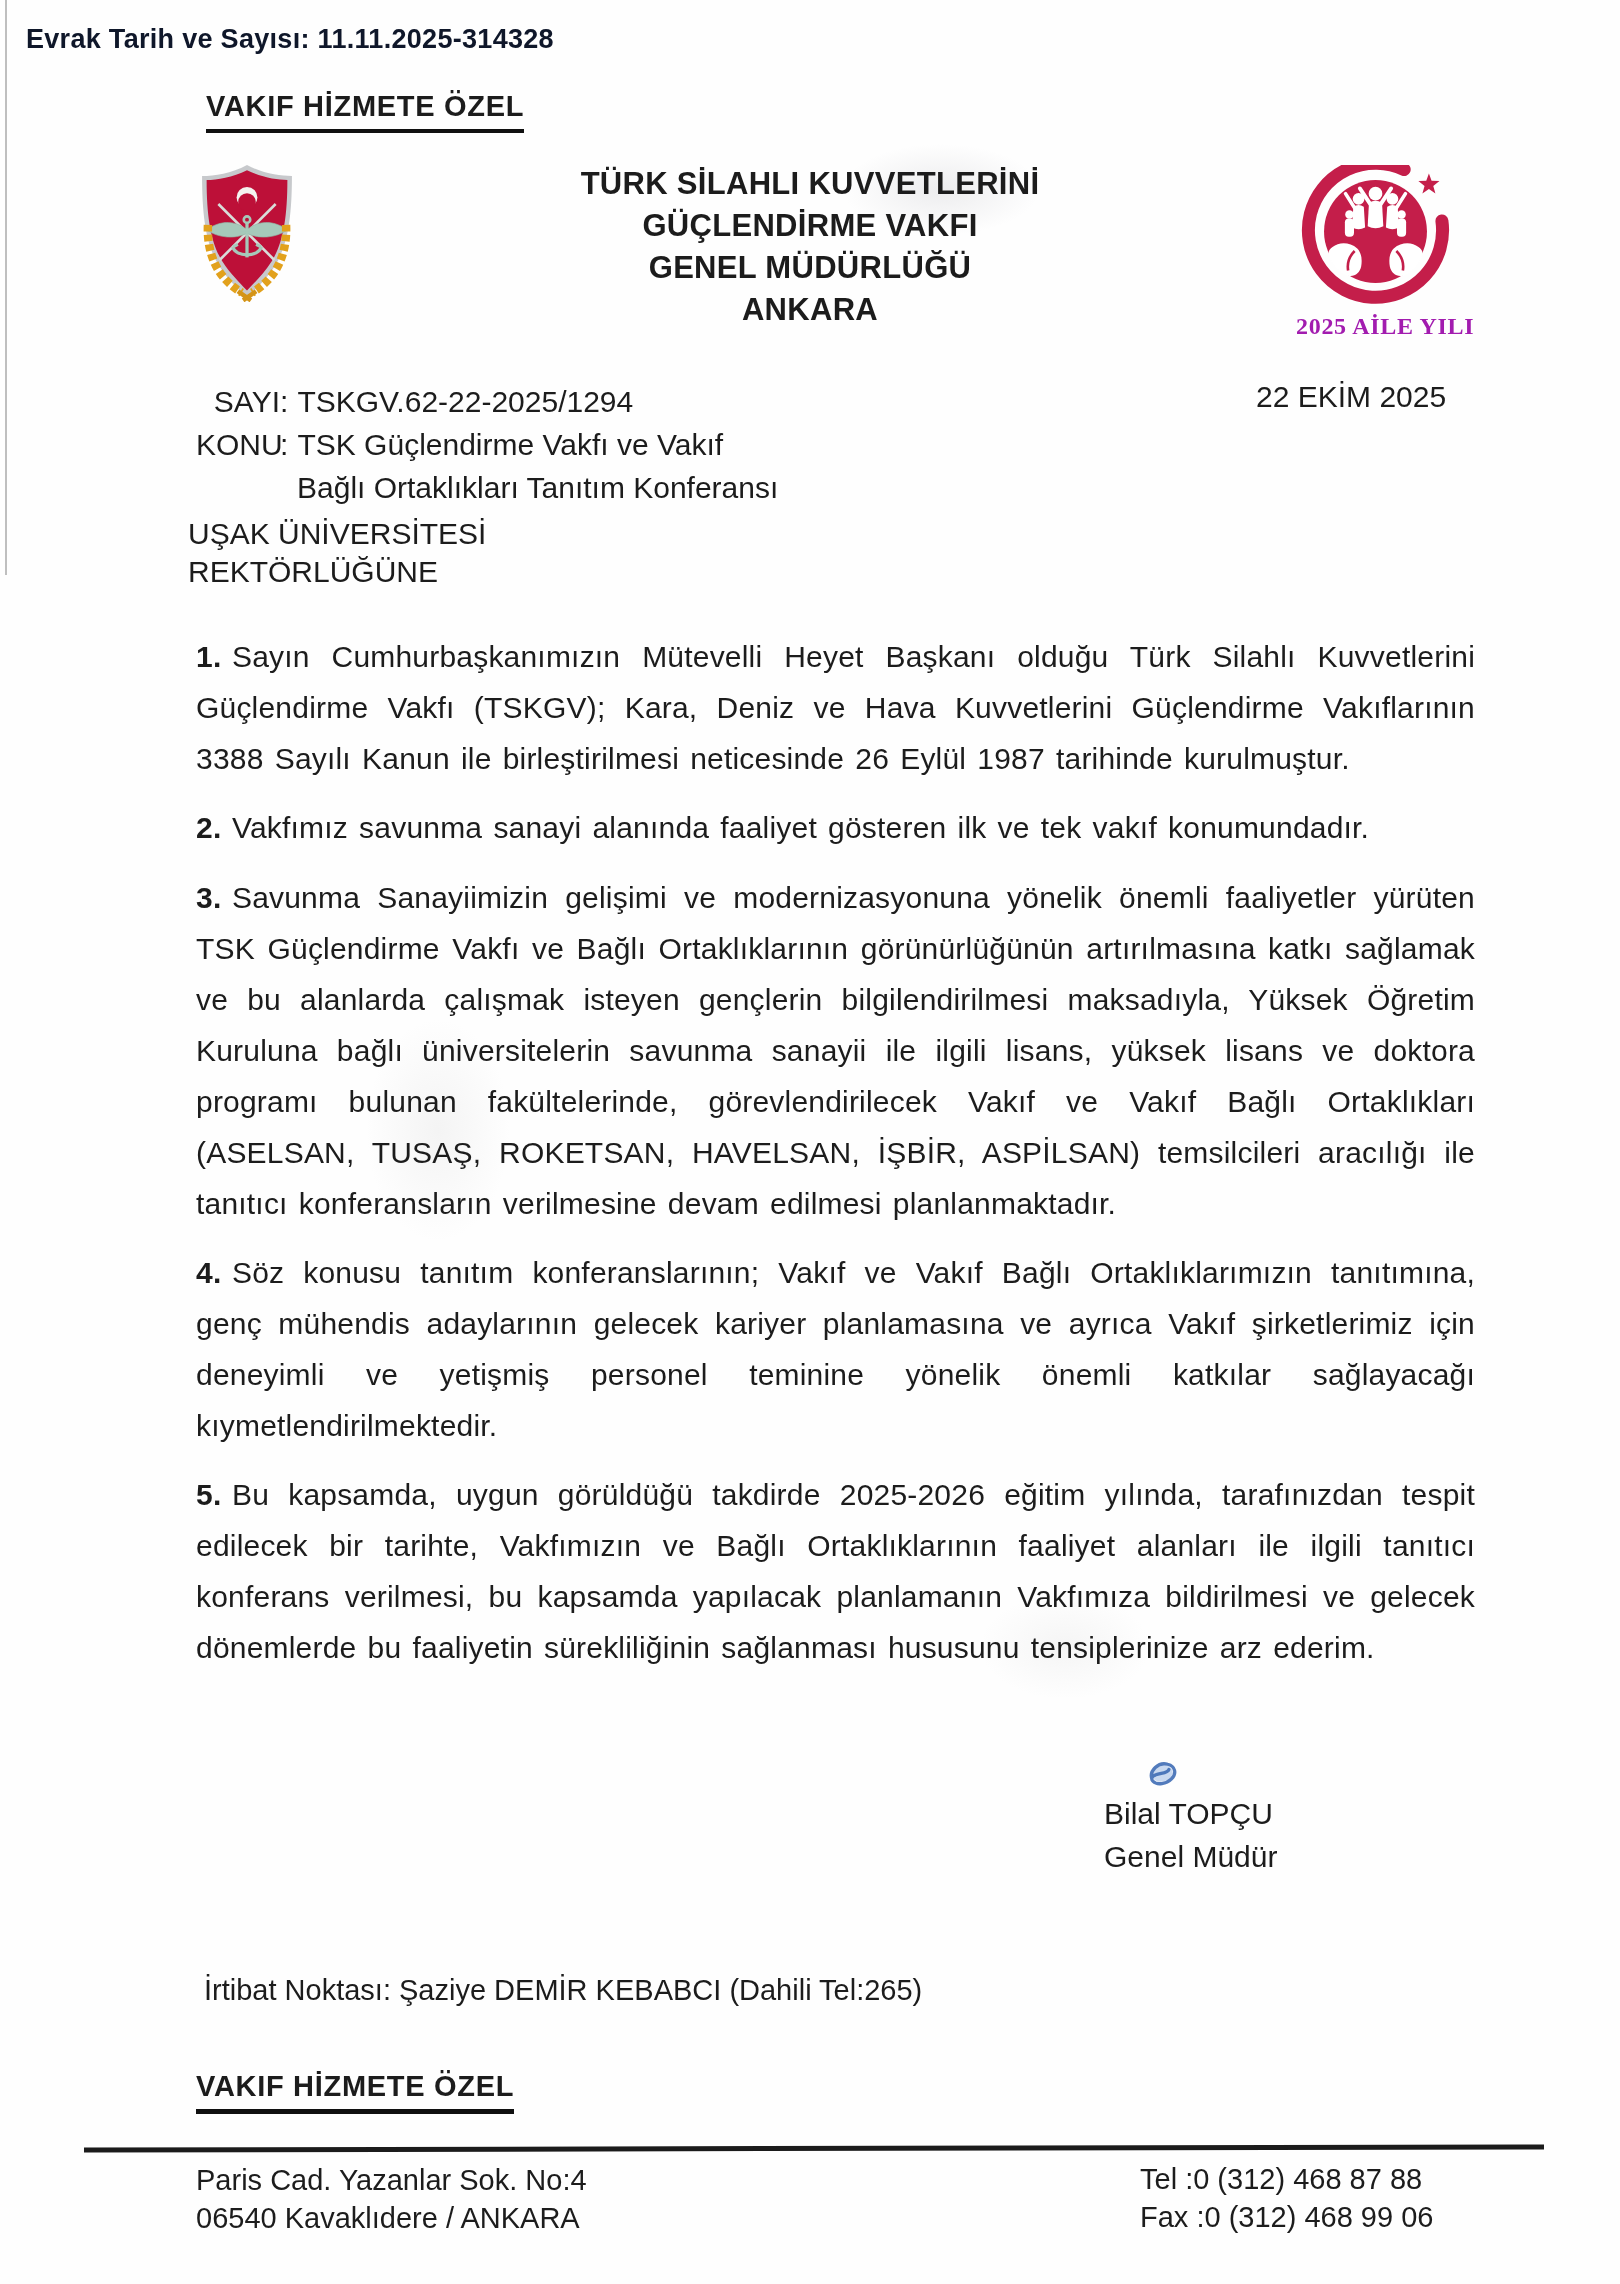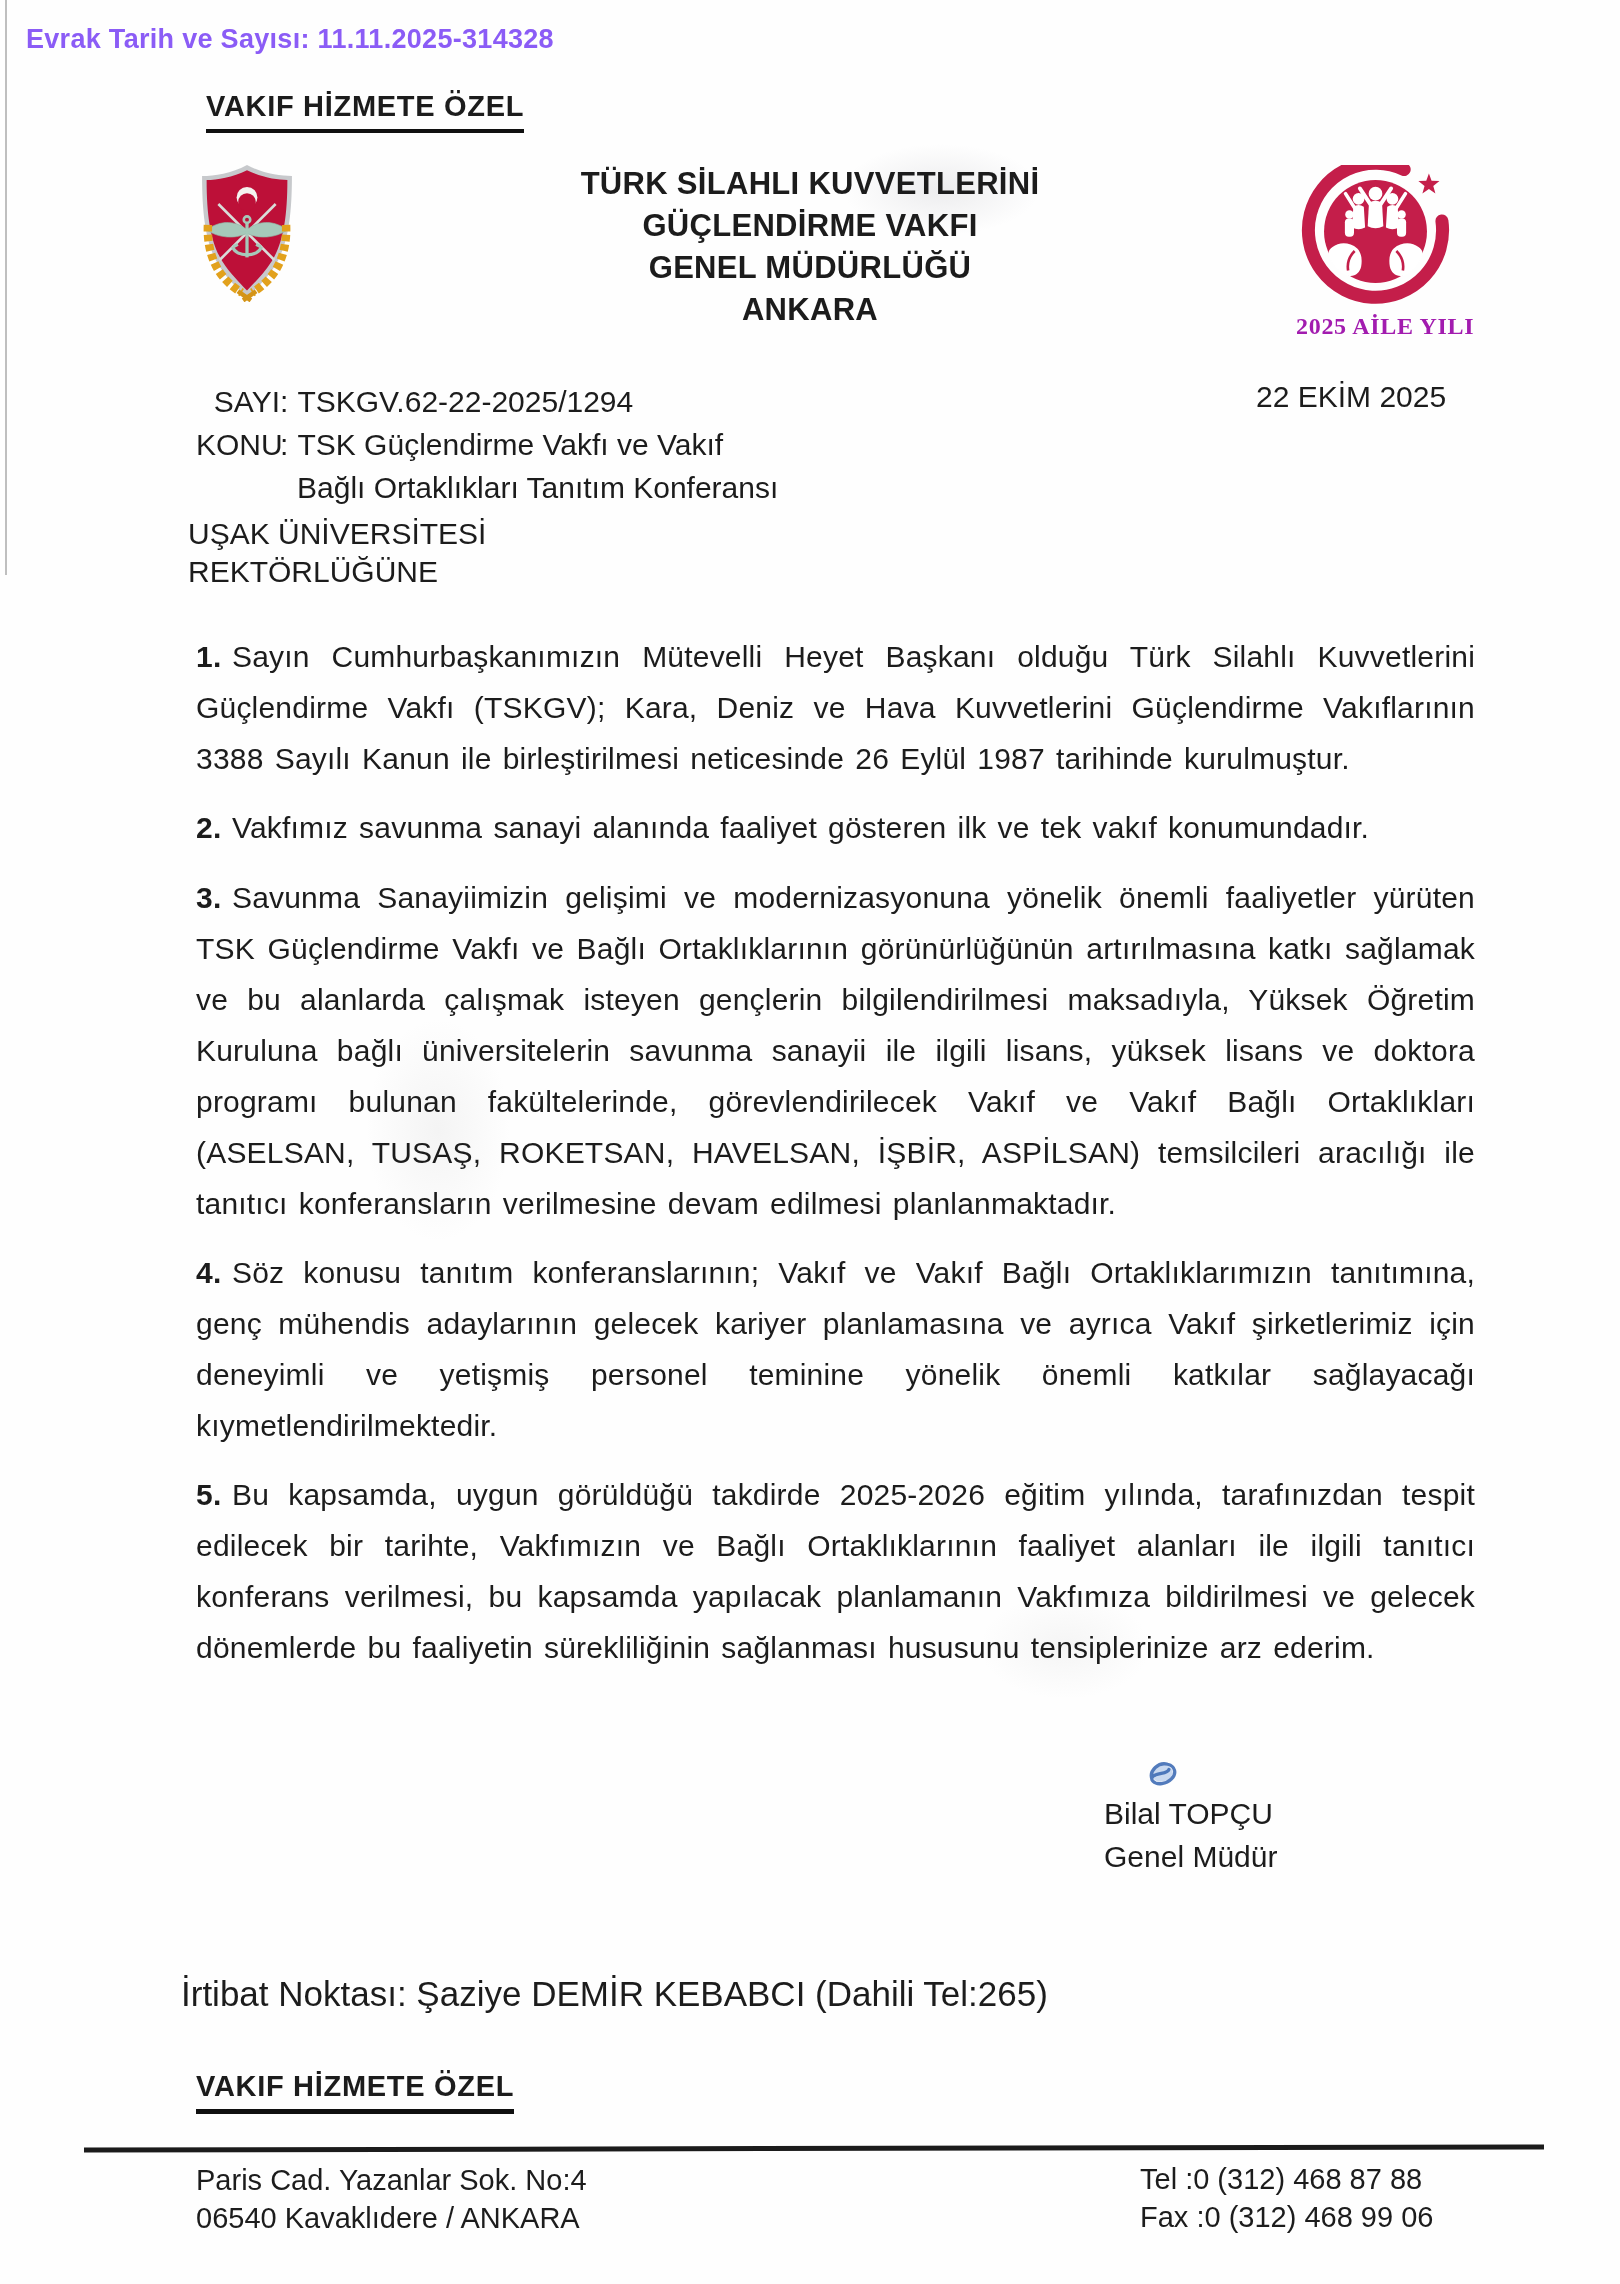--- a/index.html
+++ b/index.html
@@ -10,21 +10,21 @@
   
   .edge-line{position:absolute;left:4.6px;top:0;width:2px;height:575px;background:#bfbfbf;}
   .smudge{position:absolute;border-radius:50%;pointer-events:none;}
   .smudge.s1{left:843px;top:144px;width:196px;height:91px;
     background:radial-gradient(closest-side,rgba(175,175,182,.22),rgba(175,175,182,0));}
   .smudge.s2{left:366px;top:1019px;width:144px;height:222px;
     background:radial-gradient(closest-side,rgba(190,190,190,.16),rgba(190,190,190,0));}
   .smudge.s3{left:980px;top:1594px;width:170px;height:105px;
     background:radial-gradient(closest-side,rgba(190,190,190,.14),rgba(190,190,190,0));}
 
-  .stamp{position:absolute;left:26px;top:23.5px;font-size:27px;font-weight:bold;color:#8b5cf6;letter-spacing:0.3px;}
+  .stamp{position:absolute;left:26px;top:23.5px;font-size:27px;font-weight:bold;color:#0f172a;letter-spacing:0.3px;}
 
   .class-top{position:absolute;left:206px;top:90px;font-size:29px;font-weight:bold;
     letter-spacing:0.7px;border-bottom:4.6px solid #101010;padding-bottom:5.9px;}
 
   .emblem{position:absolute;left:191px;top:162px;}
   .org-title{position:absolute;left:0;top:163px;width:1620px;text-align:center;
     font-size:31px;font-weight:bold;line-height:42px;letter-spacing:0.3px;}
   .family-logo{position:absolute;left:1296px;top:165px;width:159px;text-align:center;}
   .family-label{margin-top:3.9px;font-family:"Liberation Serif",serif;font-weight:bold;
     font-size:24px;color:#a21caf;letter-spacing:0.7px;white-space:nowrap;}
@@ -41,21 +41,21 @@
 
   .body-text{position:absolute;left:196px;top:631px;width:1279px;font-size:30px;
     line-height:51px;text-align:justify;letter-spacing:0.2px;word-spacing:2.6px;}
   .body-text p{margin:0 0 18.3px 0;}
   .pnum{font-weight:bold;margin-right:10.5px;}
 
   .signature{position:absolute;left:1104px;top:1759px;width:295px;text-align:left;
     font-size:30px;line-height:43px;}
   .paraf{display:block;margin:0 auto 3.9px 42px;width:34px;}
 
-  .contact{position:absolute;left:181px;top:1974px;font-size:35px;}
+  .contact{position:absolute;left:204px;top:1974px;font-size:29px;}
 
   .class-bottom{position:absolute;left:196px;top:2070px;font-size:29px;font-weight:bold;
     letter-spacing:0.7px;border-bottom:5.2px solid #101010;padding-bottom:5.9px;}
 
   .rule{position:absolute;left:84px;top:2146px;width:1460px;height:5.2px;background:#1b1b1b;
     transform:rotate(-.12deg);}
   .footer-left{position:absolute;left:196px;top:2161px;font-size:29px;line-height:38px;}
   .footer-right{position:absolute;left:1140px;top:2160px;font-size:29px;line-height:38px;}
 </style>
 </head>

